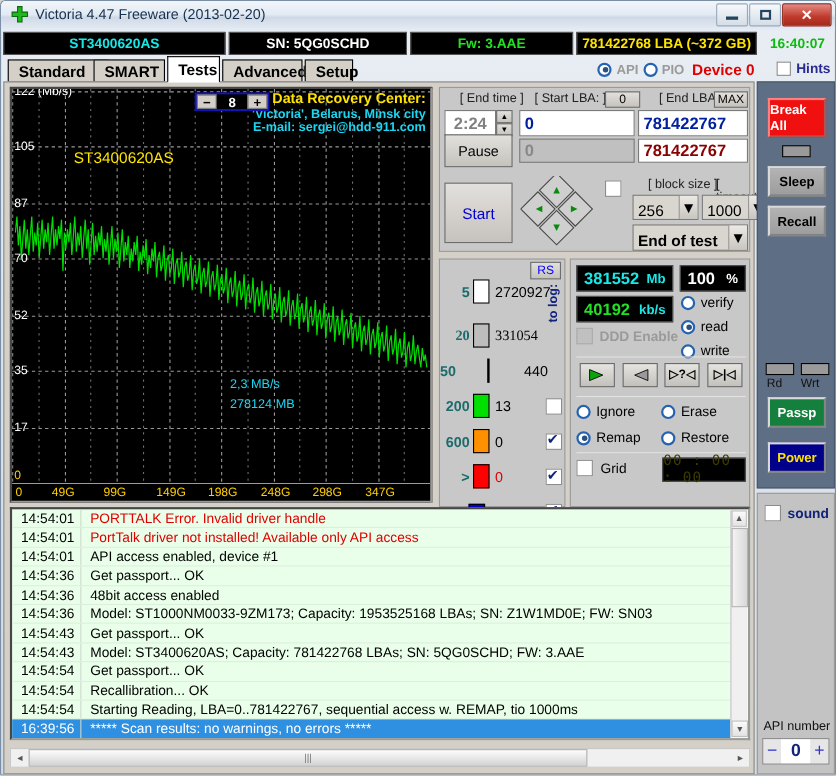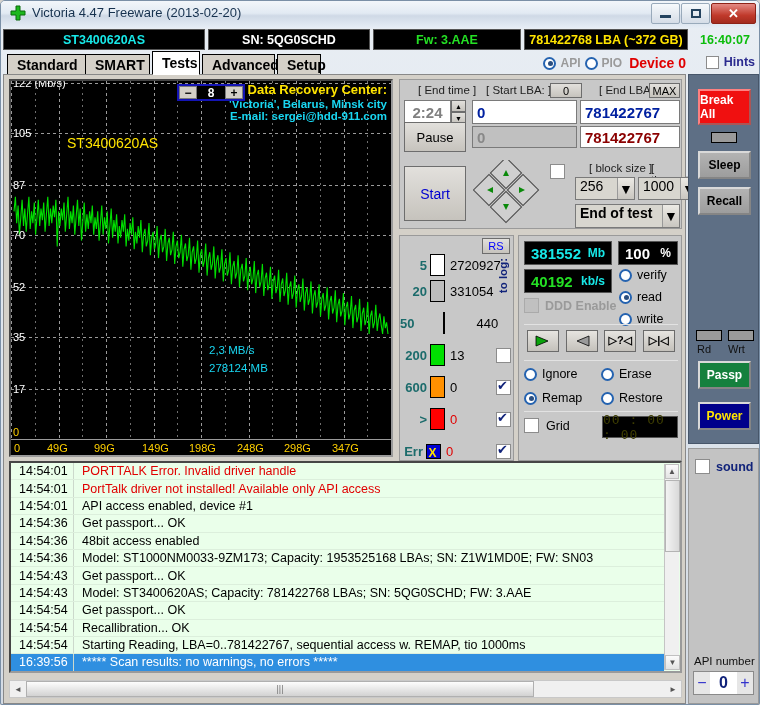--- a/index.html
+++ b/index.html
@@ -79,21 +79,21 @@
   .zs-val { width:28px; color:#fff; background:#000; }
 
   
   .panel { position:absolute; left:395px; top:4px; width:283px; }
   .grp { border:1px solid #9a9a9a; background:#c8c8c8; }
   .lbl { font-size:11.5px; color:#222;padding-left:11px; }
   .tfield { background:#fff; border:1px solid #7a7a7a; font-size:15px; font-weight:bold;
     display:flex; align-items:center; padding-left:4px; overflow:hidden; }
   .btn { background:linear-gradient(180deg,#e2e0dc,#c6c3bd); border:1px solid #6d6d6d;
     display:flex; align-items:center; justify-content:center; font-size:13px; color:#000; }
-  .selbox { background:#d8d6cf; border:1px solid #7a7a7a; display:flex; align-items:flex-start;
+  .selbox { background:#d8d6cf; border:1px solid #7a7a7a; display:flex; align-items:flex-end;
     justify-content:space-between; padding-left:4px; font-size:14px; }
   .arrow { width:17px; border-left:1px solid #999; background:linear-gradient(180deg,#eceae5,#c9c6c0);
     display:flex; align-items:center; justify-content:center; height:100%; }
   .cnt-row { display:flex; align-items:center; height:26px; }
   .cnt-num { width:30px; text-align:right; font-size:13px; color:#1b6b6b; font-weight:bold; padding-right:3px; }
   .sw { width:15px; height:22px; border:1px solid #000; }
   .cnt-val { font-size:13px; padding-left:5px; color:#000; }
   .lcd { background:#000; border:1px solid #555; display:flex; align-items:center;
     justify-content:space-between; padding:0 6px; font-weight:bold; font-size:15px; }
   .ledseg { background:#000; border:1px solid #555; color:#3c3c00; font-family:"DejaVu Sans Mono", monospace;
@@ -315,21 +315,21 @@
         <div class="grp" style="position:absolute;left:0;top:0;width:115px;height:226px;">
           <div class="btn" style="position:absolute;right:3px;top:2px;width:28px;height:16px;font-size:11px;color:#00f">RS</div>
           <div style="position:absolute;right:2px;top:22px;width:14px;font-size:11.5px;font-weight:bold;color:#11237a;
                       writing-mode:vertical-rl;text-orientation:mixed;transform:rotate(180deg)">to log:</div>
           <div id="counterlist" style="position:absolute;left:0;top:2px;width:115px">
               <div class="cnt-row" style="margin-top: 14px;">
                 <div class="cnt-num">5</div>
                 <div class="sw" style="background: rgb(255, 255, 255);"></div>
                 <div class="cnt-val" style="flex: 1 1 0%;">2720927</div>
               </div>
-              <div class="cnt-row" style="margin-top: 0;">
+              <div class="cnt-row" style="margin-top: 14px; font-family: Liberation Serif, serif;">
                 <div class="cnt-num">20</div>
                 <div class="sw" style="background: rgb(189, 189, 189);"></div>
                 <div class="cnt-val" style="flex: 1 1 0%;">331054</div>
               </div>
               <div class="cnt-row" style="margin-top: 6px; gap: 26px;">
                 <div class="cnt-num">50</div>
                 <div class="sw" style="background: rgb(110, 110, 110);"></div>
                 <div class="cnt-val" style="flex: 1 1 0%;">440</div>
                 <span class="cb" style="margin-right: 4px; width: 15px; height: 15px;"></span>
               </div>

